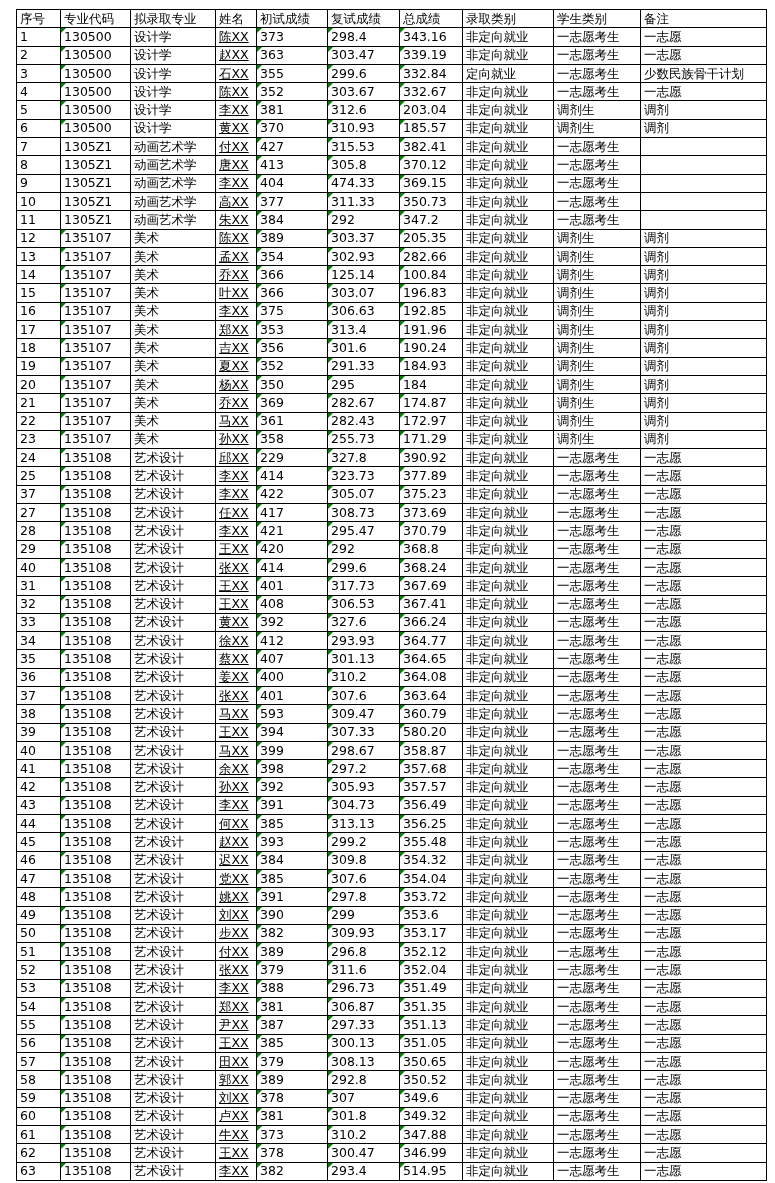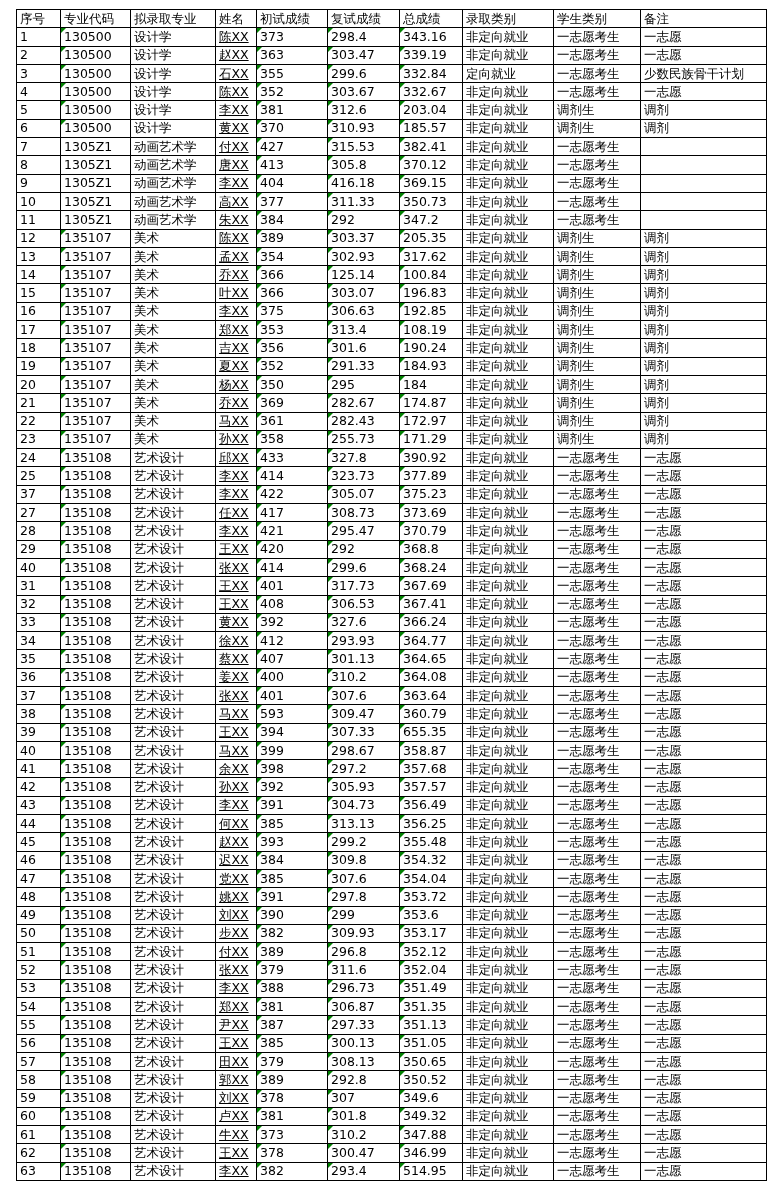--- a/index.html
+++ b/index.html
@@ -153,21 +153,21 @@
           <td><span>非定向就业</span></td>
           <td><span>一志愿考生</span></td>
           <td><span></span></td>
         </tr>
         <tr>
           <td><span>9</span></td>
           <td><span>1305Z1</span></td>
           <td><span>动画艺术学</span></td>
           <td><span class="u">李XX</span></td>
           <td><span class="err-tri"></span><span>404</span></td>
-          <td><span class="err-tri"></span><span>416.18</span></td>
+          <td><span class="err-tri"></span><span>474.33</span></td>
           <td><span class="err-tri"></span><span>369.15</span></td>
           <td><span>非定向就业</span></td>
           <td><span>一志愿考生</span></td>
           <td><span></span></td>
         </tr>
         <tr>
           <td><span>10</span></td>
           <td><span>1305Z1</span></td>
           <td><span>动画艺术学</span></td>
           <td><span class="u">高XX</span></td>
@@ -202,21 +202,21 @@
           <td><span>调剂生</span></td>
           <td><span>调剂</span></td>
         </tr>
         <tr>
           <td><span>13</span></td>
           <td><span class="err-tri"></span><span>135107</span></td>
           <td><span>美术</span></td>
           <td><span class="u">孟XX</span></td>
           <td><span class="err-tri"></span><span>354</span></td>
           <td><span class="err-tri"></span><span>302.93</span></td>
-          <td><span class="err-tri"></span><span>317.62</span></td>
+          <td><span class="err-tri"></span><span>282.66</span></td>
           <td><span>非定向就业</span></td>
           <td><span>调剂生</span></td>
           <td><span>调剂</span></td>
         </tr>
         <tr>
           <td><span>14</span></td>
           <td><span class="err-tri"></span><span>135107</span></td>
           <td><span>美术</span></td>
           <td><span class="u">乔XX</span></td>
           <td><span class="err-tri"></span><span>366</span></td>
@@ -250,21 +250,21 @@
           <td><span>调剂生</span></td>
           <td><span>调剂</span></td>
         </tr>
         <tr>
           <td><span>17</span></td>
           <td><span class="err-tri"></span><span>135107</span></td>
           <td><span>美术</span></td>
           <td><span class="u">郑XX</span></td>
           <td><span class="err-tri"></span><span>353</span></td>
           <td><span class="err-tri"></span><span>313.4</span></td>
-          <td><span class="err-tri"></span><span>108.19</span></td>
+          <td><span class="err-tri"></span><span>191.96</span></td>
           <td><span>非定向就业</span></td>
           <td><span>调剂生</span></td>
           <td><span>调剂</span></td>
         </tr>
         <tr>
           <td><span>18</span></td>
           <td><span class="err-tri"></span><span>135107</span></td>
           <td><span>美术</span></td>
           <td><span class="u">吉XX</span></td>
           <td><span class="err-tri"></span><span>356</span></td>
@@ -332,21 +332,21 @@
           <td><span class="err-tri"></span><span>171.29</span></td>
           <td><span>非定向就业</span></td>
           <td><span>调剂生</span></td>
           <td><span>调剂</span></td>
         </tr>
         <tr>
           <td><span>24</span></td>
           <td><span class="err-tri"></span><span>135108</span></td>
           <td><span>艺术设计</span></td>
           <td><span class="u">邱XX</span></td>
-          <td><span class="err-tri"></span><span>433</span></td>
+          <td><span class="err-tri"></span><span>229</span></td>
           <td><span class="err-tri"></span><span>327.8</span></td>
           <td><span class="err-tri"></span><span>390.92</span></td>
           <td><span>非定向就业</span></td>
           <td><span>一志愿考生</span></td>
           <td><span>一志愿</span></td>
         </tr>
         <tr>
           <td><span>25</span></td>
           <td><span class="err-tri"></span><span>135108</span></td>
           <td><span>艺术设计</span></td>
@@ -514,21 +514,21 @@
           <td><span>一志愿考生</span></td>
           <td><span>一志愿</span></td>
         </tr>
         <tr>
           <td><span>39</span></td>
           <td><span class="err-tri"></span><span>135108</span></td>
           <td><span>艺术设计</span></td>
           <td><span class="u">王XX</span></td>
           <td><span class="err-tri"></span><span>394</span></td>
           <td><span class="err-tri"></span><span>307.33</span></td>
-          <td><span class="err-tri"></span><span>655.35</span></td>
+          <td><span class="err-tri"></span><span>580.20</span></td>
           <td><span>非定向就业</span></td>
           <td><span>一志愿考生</span></td>
           <td><span>一志愿</span></td>
         </tr>
         <tr>
           <td><span>40</span></td>
           <td><span class="err-tri"></span><span>135108</span></td>
           <td><span>艺术设计</span></td>
           <td><span class="u">马XX</span></td>
           <td><span class="err-tri"></span><span>399</span></td>

